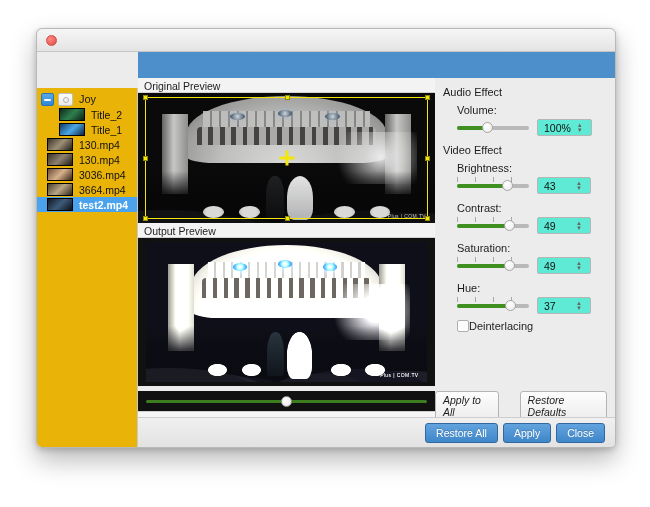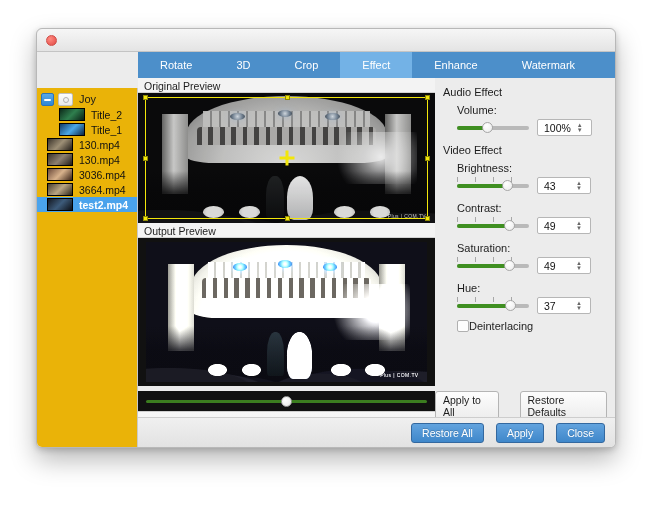--- a/index.html
+++ b/index.html
@@ -347,56 +347,56 @@
     border:1px solid #a6a6a6; box-sizing:border-box;
   }
   .ticks {
     position:absolute; left:0; top:-7px; width:100%; height:5px;
     background-image: repeating-linear-gradient(to right, #8f8f8f 0 1px, transparent 1px 25%);
     opacity:.75;
   }
   .stepper {
     display:flex; align-items:center;
     border:1px solid #b6b6b6; border-radius:2px;
-    background:#ffffff; height:17px; box-sizing:border-box;
+    background:#5eead4; height:17px; box-sizing:border-box;
   }
   .stepper .val {
     font-size:10.5px; color:#111; padding:0 6px;
     min-width:26px; text-align:left;
   }
   .stepper .arrows {
     display:flex; flex-direction:column; justify-content:center;
     width:11px; font-size:6px; color:#666; line-height:5px;
     padding-right:3px;
   }
   .chk-row { display:flex; align-items:center; margin-left:14px; margin-top:-2px; }
   .chk {
     width:12px; height:12px; border:1px solid #b0b0b0;
     background:#fdfdfd; border-radius:2px; box-sizing:border-box;
   }
   .chk-label { font-size:11px; color:#1d1d1d; }
 
   .panel-btns {
     position:absolute; right:8px; bottom:26px;
-    display:flex; gap:21px;
+    display:flex; gap:21px;font-style:italic;
   }
   .gbtn {
     font-size:10.5px; color:#1d1d1d;
     background: linear-gradient(to bottom, #fdfdfd, #ececec);
     border:1px solid #b4b4b4; border-radius:3px;
     padding:2px 7px;
   }
 
   
   .bottombar {
     position:absolute; left:101px; right:0; bottom:0; height:30px;
     background: linear-gradient(to bottom, #f0f0f0, #e2e2e2);
     border-top:1px solid #cdcdcd;
     display:flex; align-items:center; justify-content:flex-end;
-    padding-right:10px; gap:12px;
+    padding-right:10px; gap:5px;
     box-sizing:border-box;
   }
   .bbtn {
     font-size:10.5px; color:#ffffff;
     background: linear-gradient(to bottom, #62a3de, #3f87ca);
     border:1px solid #33689f; border-radius:3px;
     padding:3px 10px;
     text-shadow: 0 -1px 0 rgba(0,0,0,.18);
   }
 </style>
@@ -443,28 +443,20 @@
             <div class="ti-label">3664.mp4</div>
           </div>
           <div class="tree-item sel">
             <div class="thumb" style="background: linear-gradient(135deg, rgb(20, 24, 33), rgb(61, 91, 122), rgb(13, 16, 22));"></div>
             <div class="ti-label">test2.mp4</div>
           </div>
         </div>
     </div>
 
     <div class="tabbar-right"></div>
-    <div class="tabs-inner" id="tabs">
-        <div class="tab">Rotate</div>
-        <div class="tab">3D</div>
-        <div class="tab">Crop</div>
-        <div class="tab active">Effect</div>
-        <div class="tab">Enhance</div>
-        <div class="tab">Watermark</div>
-      </div>
 
     <div class="center">
 
       <div class="panel-label" style="margin-top:26px;">Original Preview</div>
 
       <div class="video-box" style="height:130px;">
         <div class="scene original">
           <div class="dome"></div>
           <div class="dome-ring"></div>
           <div class="lamp" style="left:31%; top:15%;"></div>

